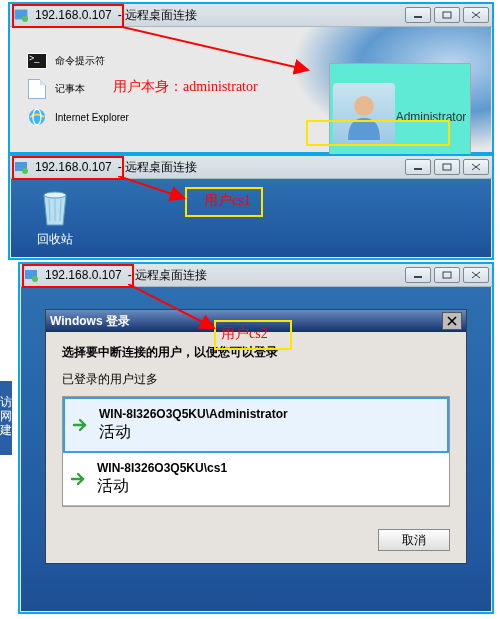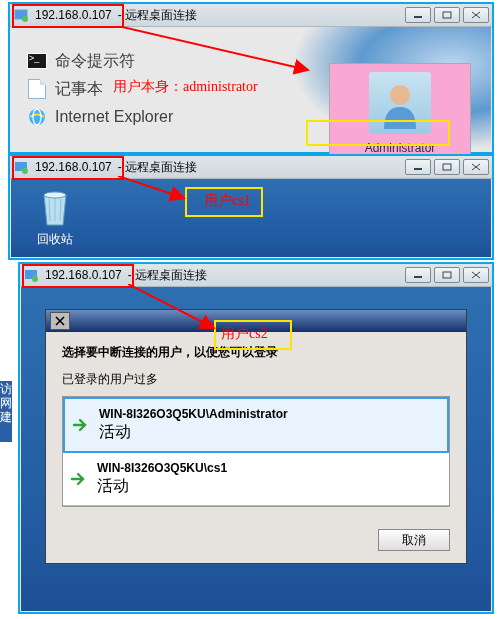--- a/index.html
+++ b/index.html
@@ -6,26 +6,26 @@
 .win{position:absolute;border:2px solid #0ea5e9;background:#e8e8e8}
 .title{background:linear-gradient(to bottom,#dfe6ea 0,#cfd8de 100%);height:22px;display:flex;align-items:center;border-bottom:1px solid #a9b8c2;font-size:12px}
 .title .ip{padding:0 3px}
 .title .rest{padding-left:3px;flex:1}
 .title .tico{width:14px;height:14px;margin:0 4px;display:inline-flex;align-items:center;justify-content:center}
 .wbtns{display:flex;margin-right:3px}
 .wbtn{width:24px;height:14px;border:1px solid #7a8a94;border-radius:2px;margin-left:3px;background:linear-gradient(#f1f5f8,#d6dee4);display:flex;align-items:center;justify-content:center;font-size:11px;color:#445}
 .client{position:absolute;top:23px;left:1px;right:1px;bottom:1px}
 .desktop-blue{background:linear-gradient(to bottom,#2d6fb1 0,#2159a1 80%,#1d4f93 100%)}
 .grad-right{position:absolute;top:0;right:0;width:200px;height:100%;background:radial-gradient(ellipse at 80% 30%,#bcd6ef 0,#5e99cf 40%,rgba(33,89,161,0) 70%)}
-.tile{position:absolute;right:20px;top:36px;width:140px;height:100px;background:#f9a8d4;border:1px solid #aaa;display:flex;flex-direction:column;align-items:center;justify-content:center}
+.tile{position:absolute;right:20px;top:36px;width:140px;height:100px;background:#5eead4;border:1px solid #aaa;display:flex;align-items:center;justify-content:center}
 .tileimg{width:62px;height:62px;border-radius:4px;background:linear-gradient(#c9e3f0,#9cc9e4);display:flex;align-items:center;justify-content:center;overflow:hidden}
 .tilecap{margin-top:6px;font-size:12px;color:#333;padding:1px}
 .drow{display:flex;align-items:center;height:28px;margin-left:6px}
 .dico{width:20px;height:20px;margin-right:8px;display:flex;align-items:center;justify-content:center}
-.dlabel{color:#404040;font-size:16px}
+.dlabel{color:#000000;font-size:10px}
 .dcol{position:absolute;top:20px;left:10px}
 .bin{position:absolute;top:8px;left:14px;width:60px;text-align:center}
 .bin .bico{width:42px;height:42px;margin:0 auto;position:relative}
 .bin .cap{color:#fff;margin-top:2px}
 .dlg{border:1px solid #3e3e3e}
 .dlgt{background:linear-gradient(#6a8cc1,#12306b);color:#fff;height:22px;display:flex;align-items:center;padding:0 4px;font-weight:bold;font-size:12px}
 .dlgbody{background:#e6e3de;padding:12px 16px}
 .session{height:52px;border-bottom:1px solid #bbb;display:flex;align-items:center;padding-left:6px;background:#fff}
 .session.first{border:2px solid #3c9be8;background:#e9f3fd}
 .sessions{border:1px solid #999;background:#fff}
@@ -34,21 +34,21 @@
 .sstat{font-size:16px;margin-top:1px}
 .dlgbtn{width:72px;height:22px;border:1px solid #888;background:linear-gradient(#fdfdfd,#dedede);font-size:12px}
 .redbox{position:absolute;border:2px solid #ff0000;pointer-events:none}
 .yellbox{position:absolute;border:2px solid #ffe400;pointer-events:none}
 .note{position:absolute;color:#ff0000;font-size:14px;font-family:SimSun,serif;pointer-events:none}
 svg.arrow{position:absolute;pointer-events:none}
 .cmdico{width:18px;height:14px;background:#1a1a1a;border:1px solid #fff;position:relative}
 .cmdico::after{content:">_";position:absolute;left:1px;top:-1px;font-size:9px;color:#fff}
 .noteico{width:16px;height:18px;background:#fff;border:1px solid #93b4d0;position:relative}
 .noteico::before{content:"";position:absolute;right:-1px;top:-1px;border-left:6px solid #cce0f0;border-top:6px solid #e8e8e8}
-.sidefrag{position:absolute;left:0;top:381px;width:12px;color:#fff;font-size:12px;background:#2b5fa5;height:60px;line-height:14px;padding-top:1px;text-align:center}
+.sidefrag{position:absolute;left:0;top:381px;width:12px;color:#fff;font-size:12px;background:#2b5fa5;height:60px;line-height:14px;padding-top:14px;text-align:center}
 </style>
 </head>
 <body>
 
 <div class="win" style="left:8px;top:2px;width:482px;height:148px">
  <div class="title">
   <span class="tico">
         <svg width="14" height="14">
           <rect x="1" y="2" width="12" height="9" fill="#4b9be4" stroke="#2a5" stroke-width="0"></rect>
           <rect x="1" y="2" width="12" height="9" fill="none" stroke="#6aa0d0"></rect>
@@ -184,20 +184,21 @@
           <svg width="10" height="8">
             <line x1="1" y1="1" x2="9" y2="7" stroke="#345"></line>
             <line x1="9" y1="1" x2="1" y2="7" stroke="#345"></line>
           </svg>
         </div>
   </div>
  </div>
  <div class="client desktop-blue" style="display:flex;align-items:flex-start;justify-content:center">
   <div class="dlg" style="margin-top:22px;width:420px">
    <div class="dlgt">
+    <span style="flex:1">Windows 登录</span>
     <span style="width:18px;height:16px;background:#bdbdbd;border:1px solid #555;display:flex;align-items:center;justify-content:center">
             <svg width="10" height="10">
               <line x1="1" y1="1" x2="9" y2="9" stroke="#000" stroke-width="1.6"></line>
               <line x1="9" y1="1" x2="1" y2="9" stroke="#000" stroke-width="1.6"></line>
             </svg>
           </span>
    </div>
    <div class="dlgbody">
     <div style="font-weight:bold;font-size:12px;margin-bottom:10px">选择要中断连接的用户，以便您可以登录</div>
     <div style="font-size:12px;margin-bottom:8px">已登录的用户过多</div>

